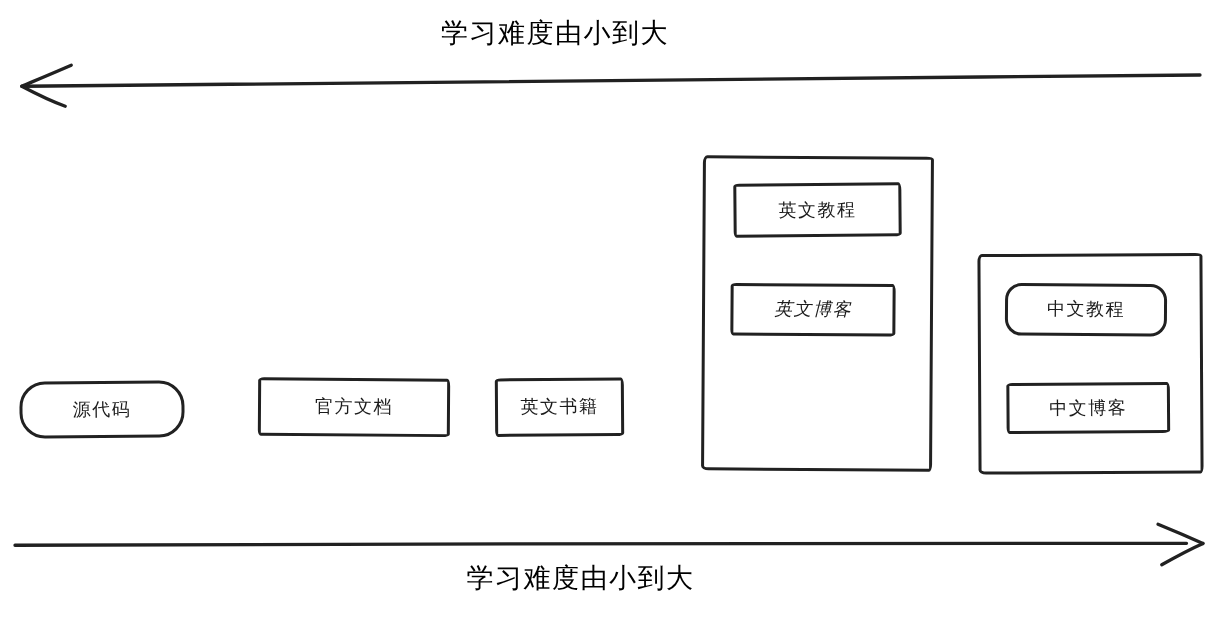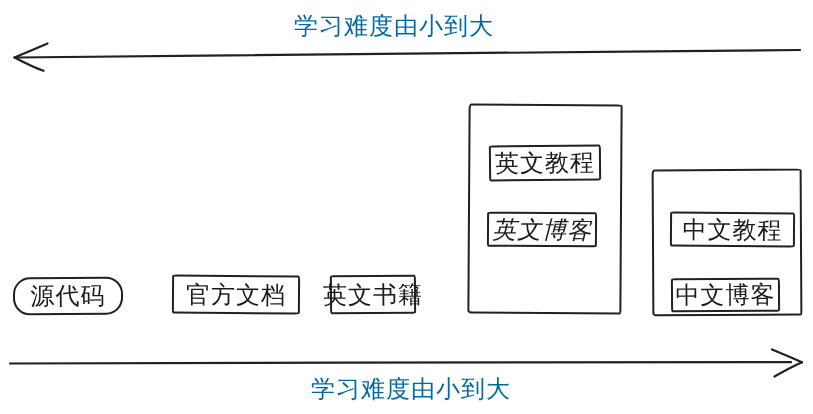--- a/index.html
+++ b/index.html
@@ -18,64 +18,63 @@
   }
   .arrows {
     position: absolute;
     left: 0;
     top: 0;
     width: 813px;
     height: 414px;
   }
   .axis-label {
     position: absolute;
-    font-size: 24px;
+    font-size: 18px;
     letter-spacing: 1px;
-    color: #0369a1;
+    color: #000000;
     white-space: nowrap;
   }
   .top-label    { left: 294px; top: 10px; }
   .bottom-label { left: 311px; top: 373px; }
 
   .node {
     position: absolute;
     box-sizing: border-box;
     border: 2.4px solid #212121;
     background: #ffffff;
     display: flex;
     align-items: center;
     justify-content: center;
-    font-size: 24px;
+    font-size: 12px;
     letter-spacing: 1px;
     color: #1b1b1b;
     white-space: nowrap;
     
     border-radius: 4px 2px 5px 2px / 2px 5px 2px 4px;
-    margin-top: 23px;
   }
   .group {
     position: absolute;
     box-sizing: border-box;
     border: 2.4px solid #212121;
     background: #ffffff;
     border-radius: 3px 5px 2px 5px / 5px 2px 5px 3px;
   }
 
   
   .n-source   { left: 13px;  top: 254px; width: 110px; height: 38px; transform: rotate(-0.5deg); border-radius: 17px; }
   .n-docs     { left: 172px; top: 252px; width: 128px; height: 39px; transform: rotate(0.4deg); }
   .n-enbook   { left: 330px; top: 252px; width: 86px; height: 39px; transform: rotate(-0.4deg); }
 
   .g-english  { left: 468px; top: 104px; width: 154px; height: 210px; transform: rotate(0.35deg); }
   .n-entut    { left: 489px; top: 122px; width: 112px; height: 36px; transform: rotate(-0.5deg); }
   .n-enblog   { left: 487px; top: 189px; width: 110px; height: 35px; transform: rotate(0.4deg); font-style: italic; }
   .n-cnbook   { left: 488px; top: 253px; width: 110px; height: 35px; transform: rotate(-0.3deg); }
 
   .g-chinese  { left: 652px; top: 169px; width: 150px; height: 147px; transform: rotate(-0.3deg); }
-  .n-cntut    { left: 670px; top: 189px; width: 125px; height: 35px; transform: rotate(0.4deg); }
+  .n-cntut    { left: 670px; top: 189px; width: 108px; height: 35px; transform: rotate(0.4deg); border-radius: 11px; }
   .n-cnblog   { left: 671px; top: 255px; width: 109px; height: 34px; transform: rotate(-0.4deg); }
 </style>
 </head>
 <body>
 
 <div class="canvas">
 
   <svg class="arrows" viewBox="0 0 813 414" xmlns="http://www.w3.org/2000/svg">
 
     <g stroke="#212121" fill="none" stroke-linecap="round" stroke-linejoin="round">

